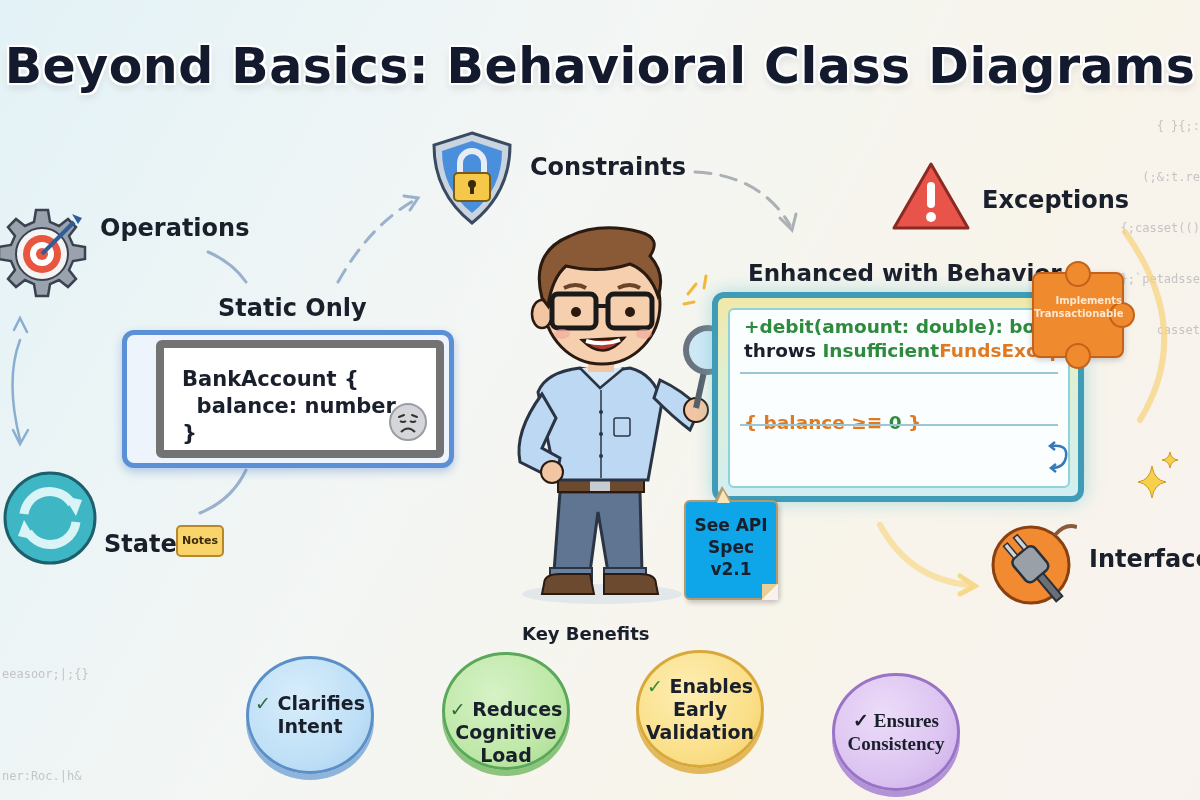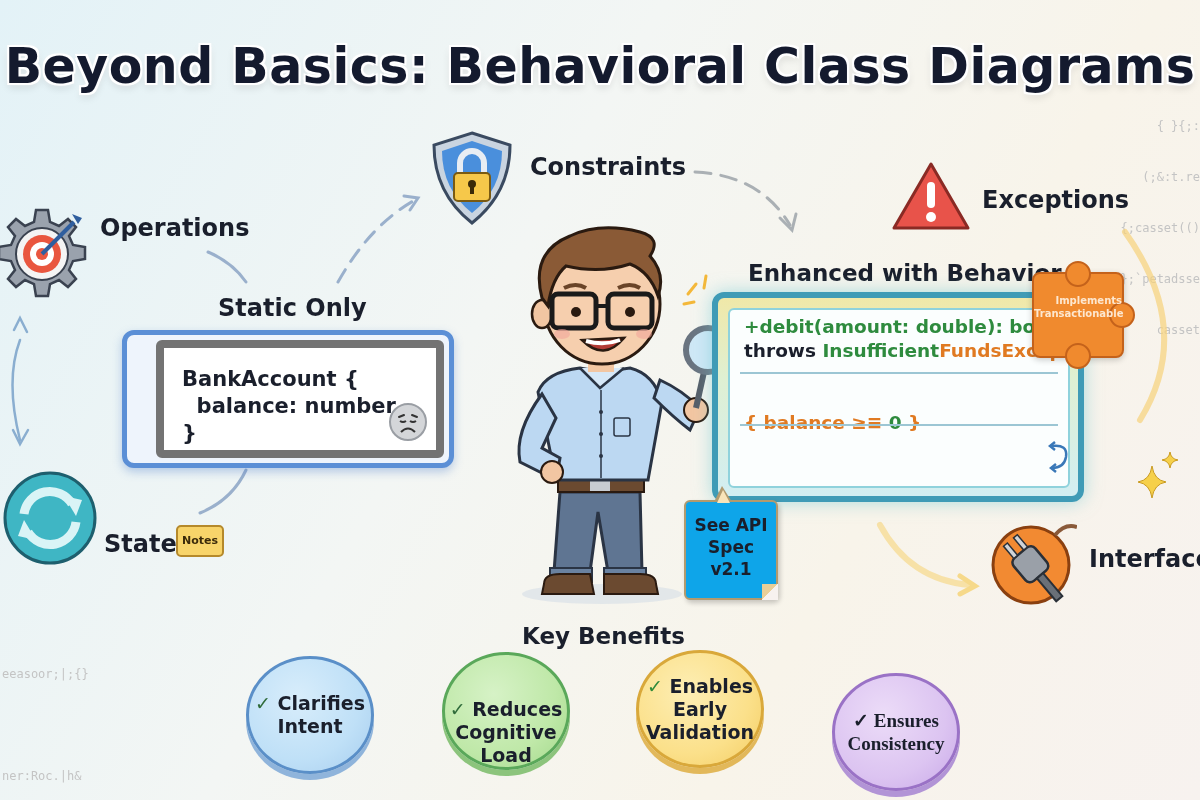--- a/index.html
+++ b/index.html
@@ -245,21 +245,21 @@
     <g transform="rotate(-40 46 50)">
       <rect x="32" y="34" width="28" height="30" rx="6" fill="#9aa0a8" stroke="#2a3038" stroke-width="2.5"></rect>
       <rect x="37" y="18" width="5" height="16" fill="#d0d4d8" stroke="#2a3038" stroke-width="1.5"></rect>
       <rect x="50" y="18" width="5" height="16" fill="#d0d4d8" stroke="#2a3038" stroke-width="1.5"></rect>
       <rect x="42" y="64" width="8" height="30" fill="#6a7078" stroke="#2a3038" stroke-width="2"></rect>
     </g>
   </svg>
   <div class="abs label" style="left:104px;top:30px;">Interface</div>
 </div>
 
-<div class="abs label" style="left:522px;top:623px;font-size:23px;">Key Benefits</div>
+<div class="abs label" style="left:522px;top:623px;font-size:18px;">Key Benefits</div>
 
 <div class="abs benefit" style="left:246px;top:656px;background:radial-gradient(circle at 40% 35%,#d8edfb,#bfe0f7 60%,#a7cdee);border:3px solid #5a8fc8;box-shadow:0 6px 0 #8fb4db;">
   <div>
     <div><span class="check">✓</span> <span>Clarifies</span></div>
     <div>Intent</div>
   </div>
 </div>
 
 <div class="abs benefit" style="left:442px;top:652px;background:radial-gradient(circle at 40% 35%,#d6f2c6,#bfe8a8 60%,#a2d88a);border:3px solid #5aa85a;box-shadow:0 6px 0 #8cc47c;align-items:flex-end;">
   <div>

